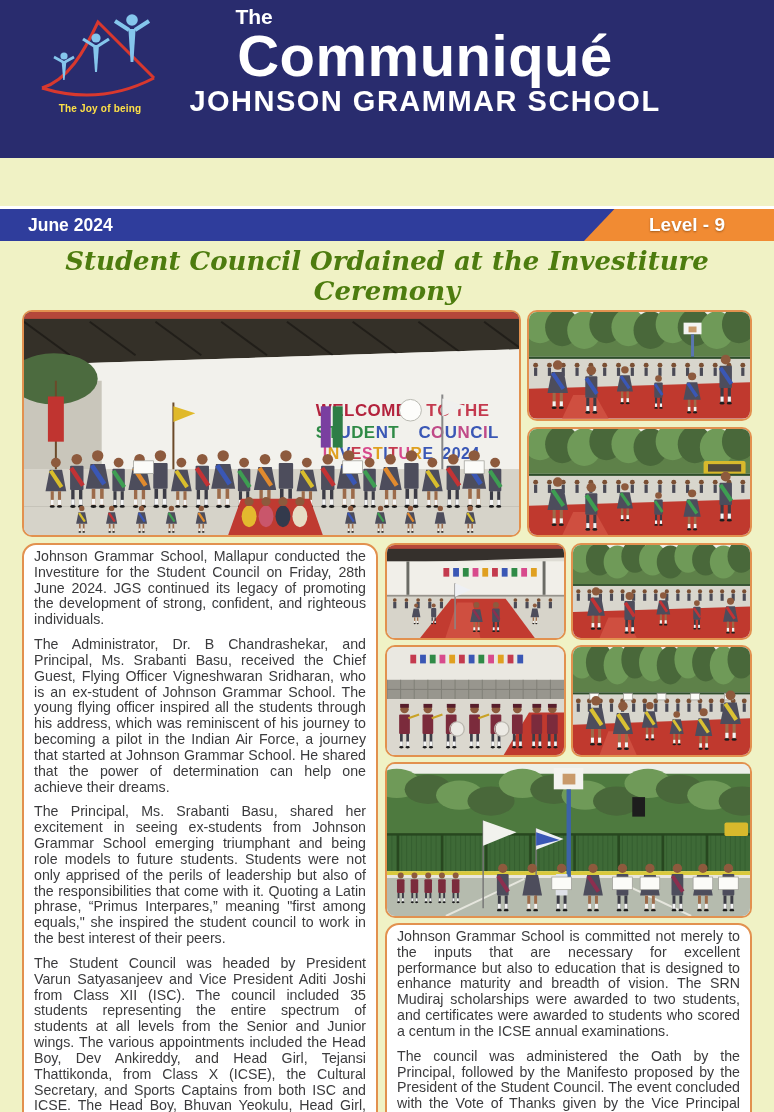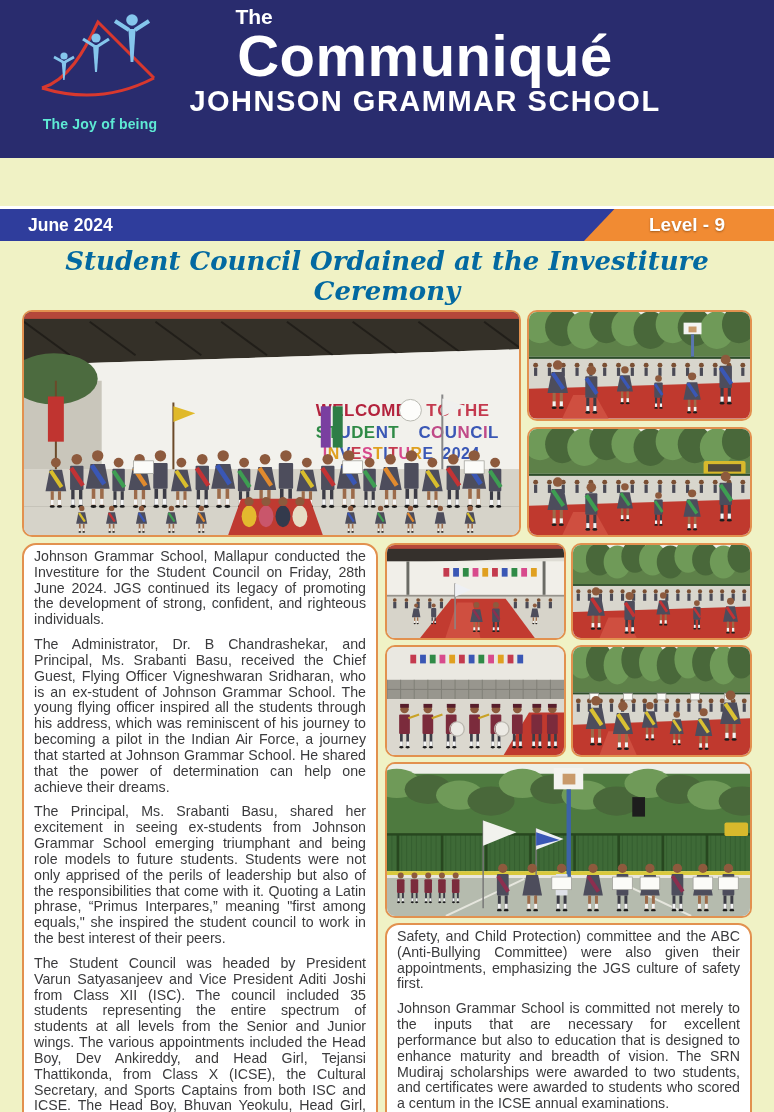--- a/index.html
+++ b/index.html
@@ -3,38 +3,38 @@
 <meta charset="utf-8">
 <style>
   html,body{margin:0;padding:0;background:#9a9a9a;}
   .page{position:relative;width:774px;height:1112px;margin:0 auto;background:#F0F2C5;
         font-family:"Liberation Sans",sans-serif;overflow:hidden;}
 
   
   .masthead{position:relative;height:158px;background:#292C6E;}
   .logo{position:absolute;left:30px;top:10px;width:140px;text-align:center;}
   .logo svg{display:block;margin:0 auto;}
-  .tagline{color:#5eead4;font-weight:bold;font-size:14px;margin-top:14px;letter-spacing:.2px;}
+  .tagline{color:#fde047;font-weight:bold;font-size:10px;margin-top:1px;letter-spacing:.2px;}
   .mast-text{width:fit-content;margin:0 auto;transform:translateX(38px);color:#fff;text-align:center;padding-top:6px;}
   .the{text-align:left;padding-left:46px;font-size:21px;font-weight:bold;line-height:1;}
   .comm{font-size:58px;font-weight:bold;line-height:1.0;letter-spacing:.5px;}
   .school{font-size:29px;font-weight:bold;letter-spacing:1.5px;}
   .sub{font-size:16.5px;font-weight:bold;letter-spacing:.8px;margin-top:6px;}
 
   
   .datebar{position:relative;height:32px;background:#2F3D9C;border-top:3px solid #fff;color:#fff;margin-top:48px;}
   .date{position:absolute;left:28px;top:0;line-height:32px;font-size:17.5px;font-weight:bold;}
   .level{position:absolute;right:0;top:0;width:190px;height:32px;background:#F18B33;
          clip-path:polygon(16% 0,100% 0,100% 100%,0 100%);
          text-align:center;line-height:32px;font-size:19px;font-weight:bold;
          padding-left:16px;box-sizing:border-box;text-shadow:0 1px 2px rgba(70,35,0,.45);}
 
   
   .headline{margin:5px 16px 4px;text-align:center;font-family:"DejaVu Serif",serif;font-style:italic;
-            font-weight:bold;font-size:26px;color:#0369a1;}
+            font-weight:bold;font-size:26px;color:#4d7c0f;}
   .toprow{display:flex;gap:6px;margin:0 22px;height:227px;}
   .photo{position:relative;border:2px solid #E2914F;border-radius:10px;overflow:hidden;
          background:#e4e2da;box-sizing:border-box;}
   .photo svg{position:absolute;inset:0;width:100%;height:100%;display:block;}
   .big{width:499px;}
   .sidecol{display:flex;flex-direction:column;gap:6px;flex:1;}
   .sidecol .photo{flex:1;}
 
   .cols{display:flex;gap:7px;margin:6px 22px 0;height:617px;}
   .textbox{background:#fff;border:2px solid #E2914F;border-radius:14px;padding:4px 10px;
@@ -1293,21 +1293,20 @@
               <rect x="343" y="135" width="3" height="15" fill="#3c3c46"></rect>
               <rect x="350" y="135" width="3" height="15" fill="#3c3c46"></rect>
               <rect x="343" y="143.5" width="3" height="5" fill="#f4f4f4"></rect>
               <rect x="350" y="143.5" width="3" height="5" fill="#f4f4f4"></rect>
               <ellipse cx="344.5" cy="150" rx="2.5" ry="1.25" fill="#1c1c1c"></ellipse>
               <ellipse cx="351.5" cy="150" rx="2.5" ry="1.25" fill="#1c1c1c"></ellipse>
               <rect x="338" y="116" width="20" height="13" fill="#fbfbf8" stroke="#9a9a94" stroke-width="0.7"></rect>
             </svg>
           </div>
         <section class="textbox">
-            <p>Safety, and Child Protection) committee and the ABC (Anti-Bullying Committee) were also given their appointments, emphasizing the JGS culture of safety first.</p>
             <p>Johnson Grammar School is committed not merely to the inputs that are necessary for excellent performance but also to education that is designed to enhance maturity and breadth of vision. The SRN Mudiraj scholarships were awarded to two students, and certificates were awarded to students who scored a centum in the ICSE annual examinations.</p>
             <p>The council was administered the Oath by the Principal, followed by the Manifesto proposed by the President of the Student Council. The event concluded with the Vote of Thanks given by the Vice Principal and the National Anthem.</p>
           </section>
       </div>
     </div>
 
   </main>
 </div>
 
 </body></html>

